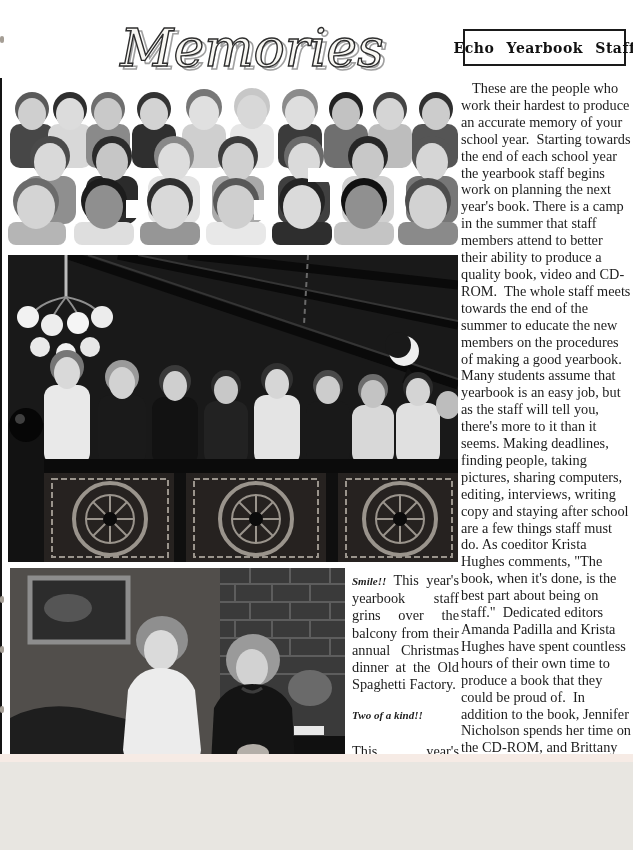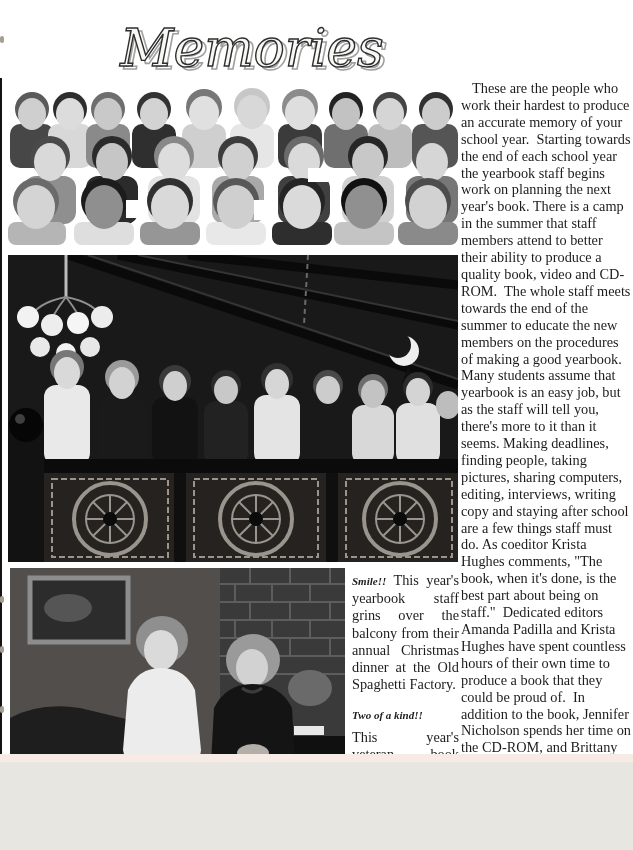--- a/index.html
+++ b/index.html
@@ -31,21 +31,21 @@
   
   .photo{position:absolute;display:block;}
   .photo-collage{left:8px;top:82px;}
   .photo-balcony{left:8px;top:255px;}
   .photo-pair{left:10px;top:568px;}
 
   
   .captions{position:absolute;left:352px;top:572px;width:107px;font-size:14.3px;line-height:17.2px;text-align:justify;}
   .captions .lead{font-weight:bold;font-style:italic;font-size:11px;}
   .captions p{margin:0 0 14px 0;}
-  .captions .lead-block{display:block;margin-bottom:4px;}
+  .captions .lead-block{display:block;margin-bottom:18px;}
 
   
   .article{position:absolute;left:461px;top:80px;width:171px;}
   .article .body{
     margin:0;font-size:14.3px;line-height:16.9px;text-indent:11px;
     white-space:pre-wrap;
   }
 
   
   .badge{position:absolute;left:492px;top:798px;width:110px;height:50px;}
@@ -55,20 +55,23 @@
 
 <div class="page">
 
   <div class="title-wrap">
     <svg width="320" height="66" viewBox="0 0 320 66">
       <text x="162" y="50" text-anchor="middle" font-family="DejaVu Serif, Liberation Serif, serif" font-style="italic" font-size="52" fill="none" stroke="#a0a0a0" stroke-width="1.6" transform="translate(4,3)">Memories</text>
       <text x="162" y="50" text-anchor="middle" font-family="DejaVu Serif, Liberation Serif, serif" font-style="italic" font-size="52" fill="#f8f7f3" stroke="#2e2e2e" stroke-width="1.4">Memories</text>
     </svg>
   </div>
 
+  <div class="staff-box">
+    <span>Echo Yearbook Staff</span>
+  </div>
 
   <svg class="photo photo-collage" width="450" height="163" viewBox="0 0 450 163">
     <rect width="450" height="163" fill="#ffffff"></rect>
 
     <g>
       <rect x="2" y="42" width="44" height="44" rx="10" fill="#474747"></rect>
         <circle cx="24" cy="27" r="17" fill="#5a5a5a"></circle>
         <ellipse cx="24" cy="32" rx="14" ry="16" fill="#cfcfcf"></ellipse>
       <rect x="40" y="42" width="44" height="44" rx="10" fill="#d8d8d8"></rect>
         <circle cx="62" cy="27" r="17" fill="#2e2e2e"></circle>

